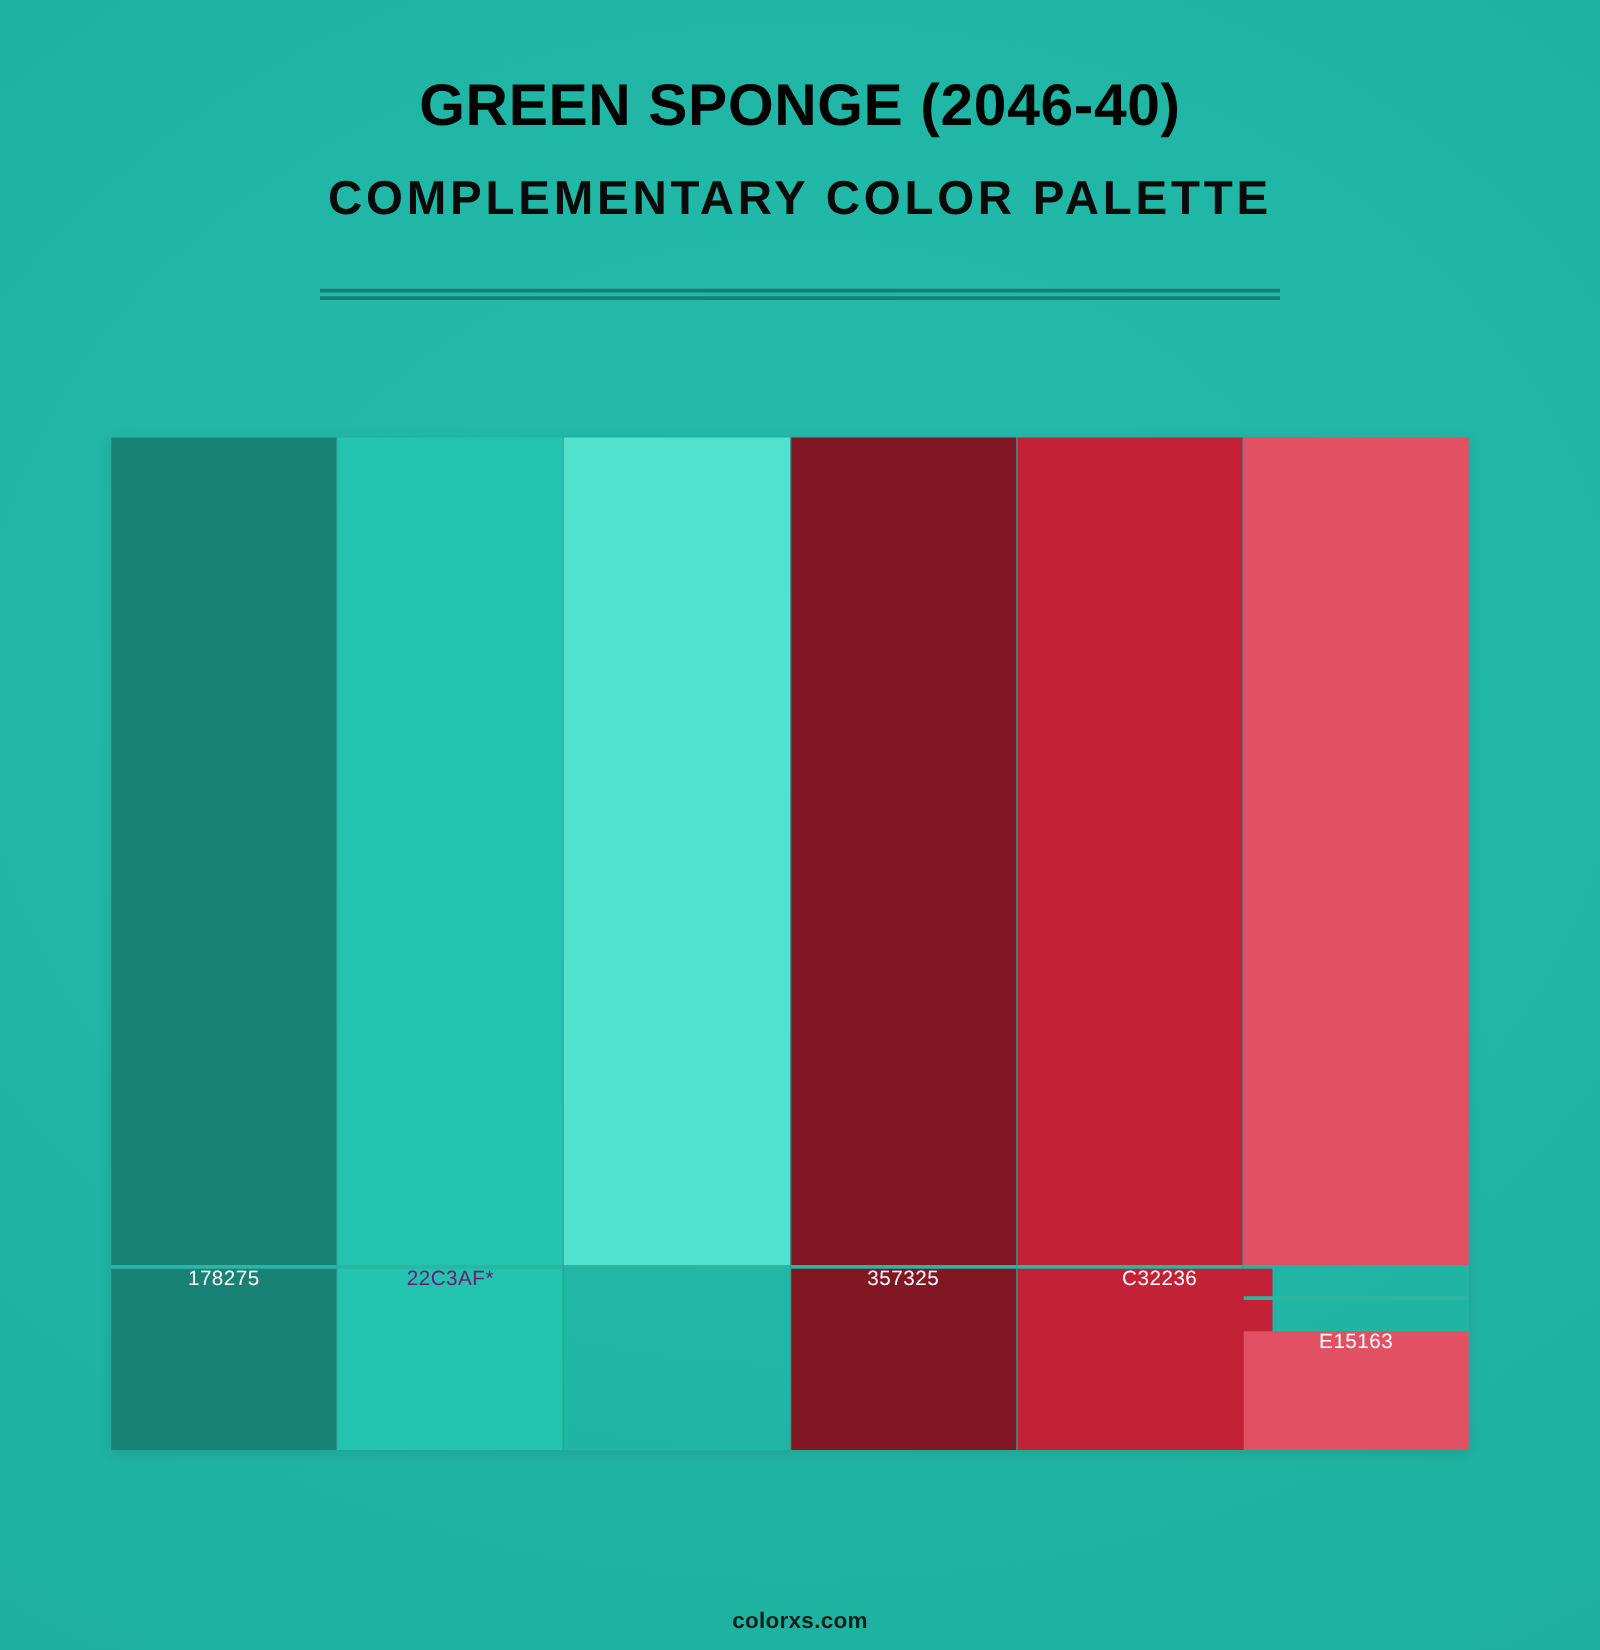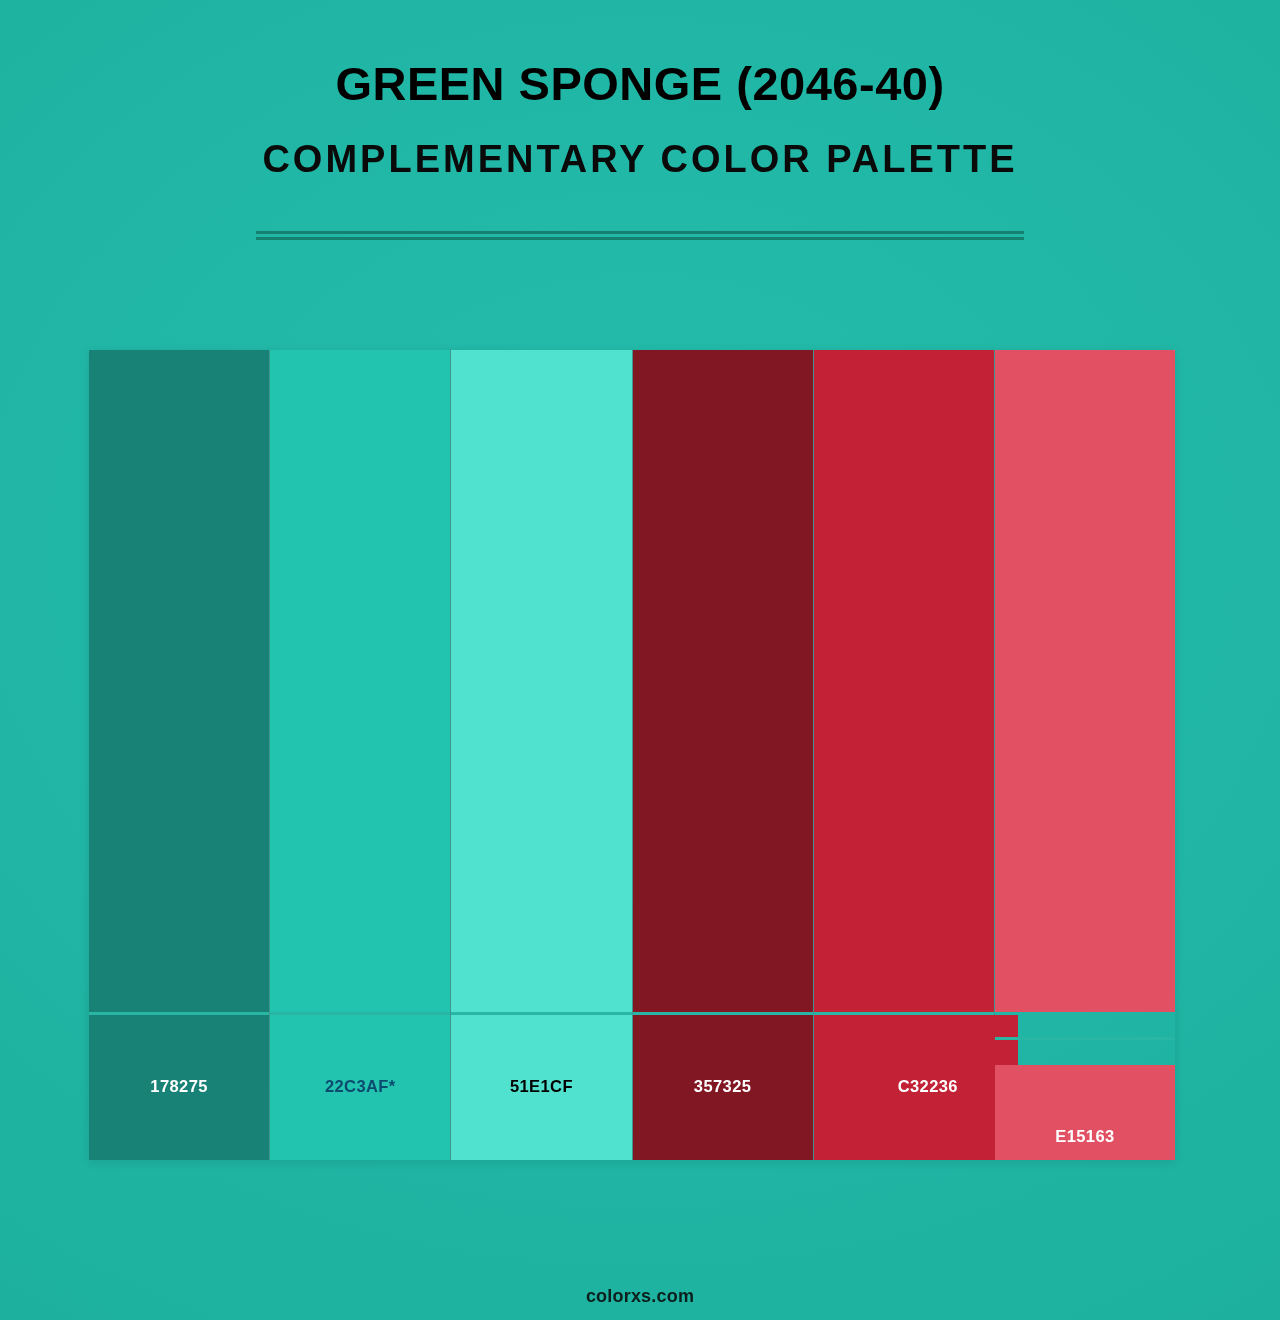--- a/index.html
+++ b/index.html
@@ -97,23 +97,22 @@
     background: #2ab6a5;
   }
   .swatch-label-area {
     flex: 1 1 auto;
     width: 100%;
     display: flex;
     align-items: flex-start;
     justify-content: center;
   }
   .swatch-label {
-    margin-top: 63px;
     font-size: 16.5px;
-    font-weight: bold;
+    font-weight: normal;
     letter-spacing: 0.4px;
     line-height: 1;
     white-space: nowrap;
   }
 
   
   .footer {
     position: absolute;
     left: 0;
     top: 1286px;
@@ -145,29 +144,26 @@
         <div class="swatch-block" style="background: rgb(23, 130, 117);"></div>
         <div class="swatch-sep"></div>
         <div class="swatch-label-area" style="background: rgb(23, 130, 117);">
           <div class="swatch-label" style="color: rgb(255, 255, 255);">178275</div>
         </div>
       </div>
       <div class="swatch">
         <div class="swatch-block" style="background: rgb(34, 195, 175);"></div>
         <div class="swatch-sep"></div>
         <div class="swatch-label-area" style="background: rgb(34, 195, 175);">
-          <div class="swatch-label" style="color: #0c4a6e;">22C3AF*</div>
+          <div class="swatch-label" style="color: #701a75;">22C3AF*</div>
         </div>
       </div>
       <div class="swatch">
         <div class="swatch-block" style="background: rgb(81, 225, 207);"></div>
         <div class="swatch-sep"></div>
-        <div class="swatch-label-area" style="background: rgb(81, 225, 207);">
-          <div class="swatch-label" style="color: rgb(0, 0, 0);">51E1CF</div>
-        </div>
       </div>
       <div class="swatch">
         <div class="swatch-block" style="background: rgb(130, 23, 36);"></div>
         <div class="swatch-sep"></div>
         <div class="swatch-label-area" style="background: rgb(130, 23, 36);">
           <div class="swatch-label" style="color: rgb(255, 255, 255);">357325</div>
         </div>
       </div>
       <div class="swatch">
         <div class="swatch-block" style="background: rgb(195, 34, 54);"></div>

